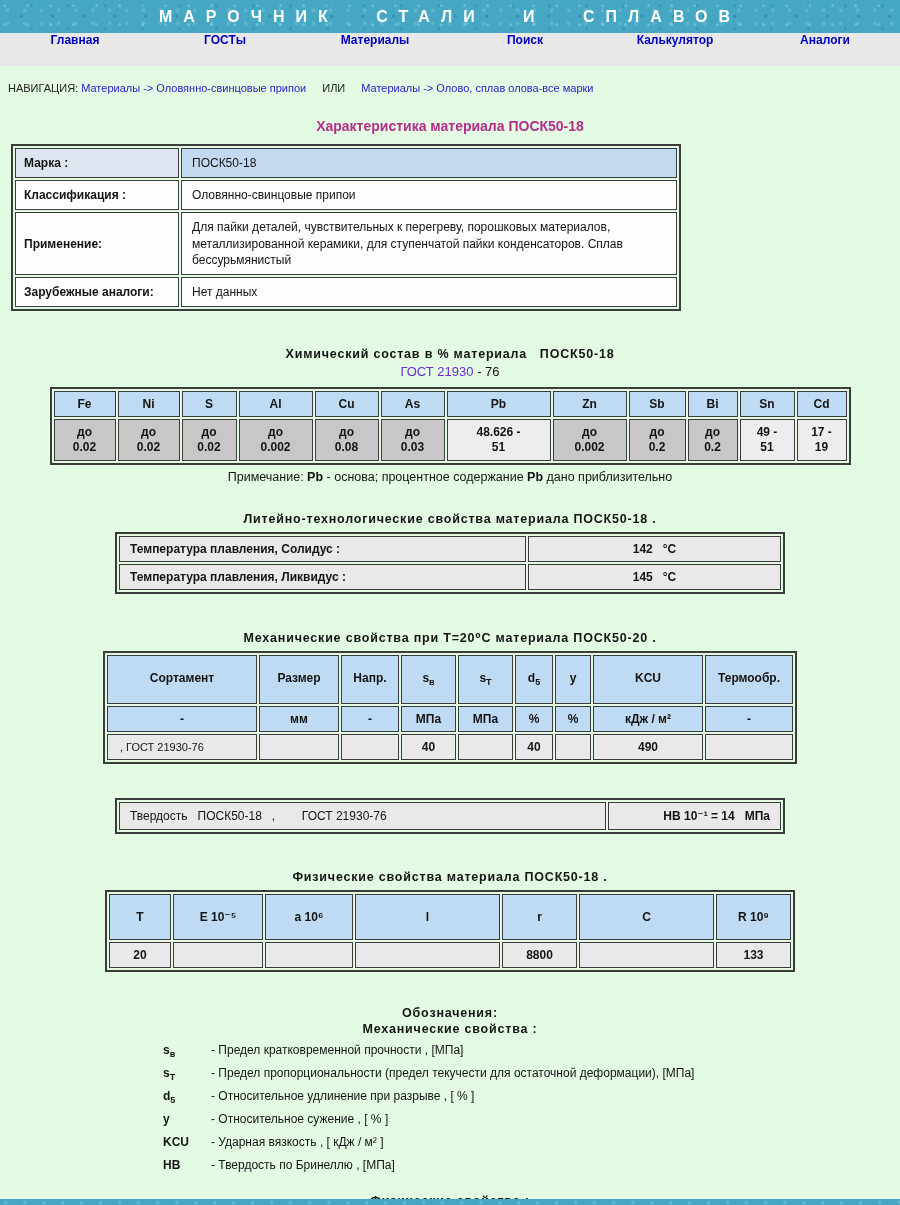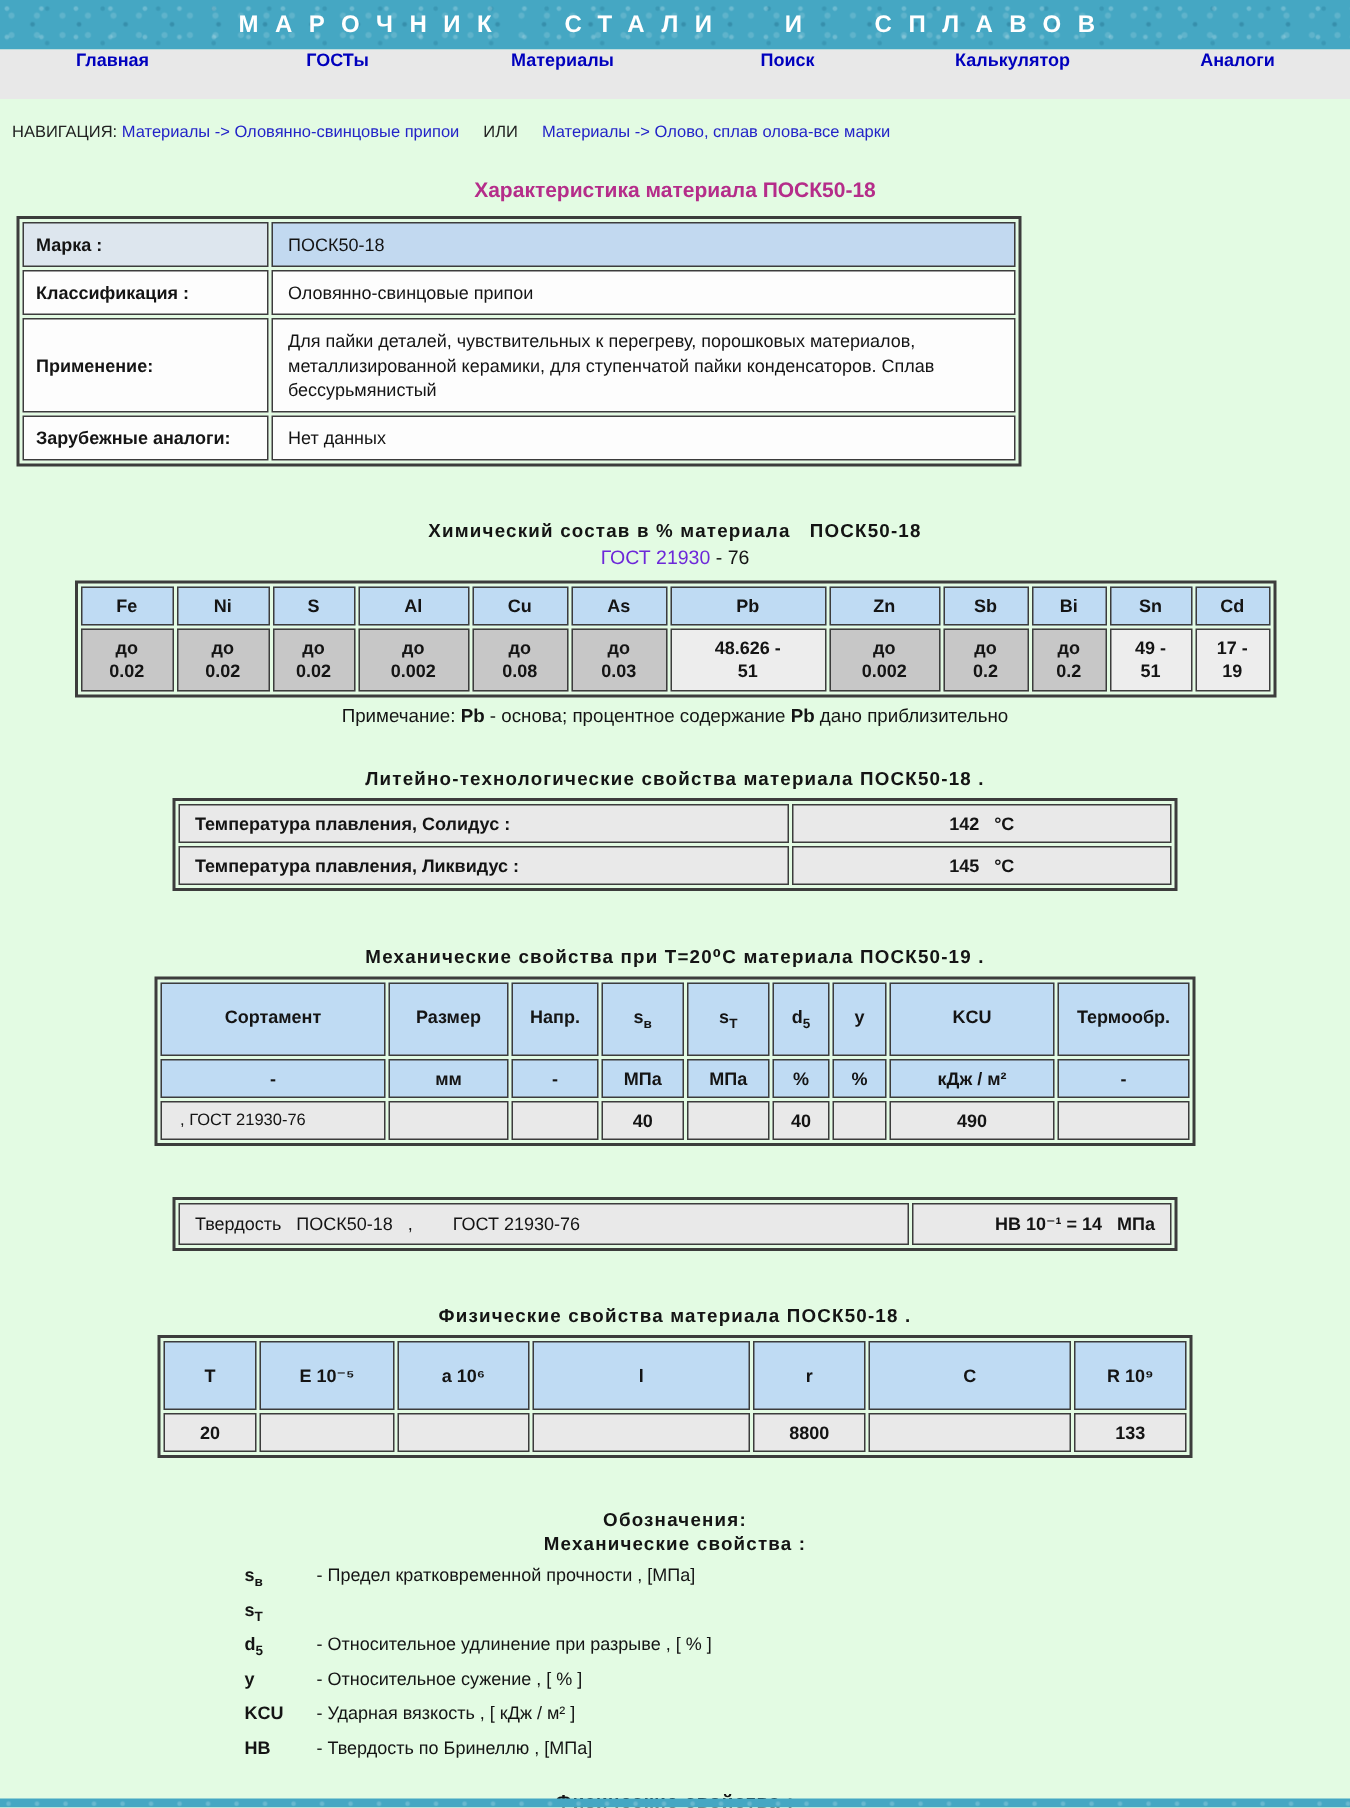--- a/index.html
+++ b/index.html
@@ -218,21 +218,21 @@
     <td class="cl">Температура плавления, Солидус :</td>
     <td class="cv">142   °C</td>
   </tr>
   <tr>
     <td class="cl">Температура плавления, Ликвидус :</td>
     <td class="cv">145   °C</td>
   </tr>
 </tbody>
   </table>
 
-<div class="section-title" style="margin-top:36px;">Механические свойства при Т=20⁰С материала ПОСК50-19 .</div>
+<div class="section-title" style="margin-top:36px;">Механические свойства при Т=20⁰С материала ПОСК50-20 .</div>
 <table class="t-mech">
   <colgroup>
     <col style="width:150px">
       <col style="width:80px">
       <col style="width:58px">
       <col style="width:55px">
       <col style="width:55px">
       <col style="width:38px">
       <col style="width:36px">
       <col style="width:110px">
@@ -319,20 +319,21 @@
 
 <div class="section-title legend-title">Обозначения:</div>
 <div class="section-title legend-sub">Механические свойства :</div>
 <div class="legend-list">
   <div class="legend-item">
       <b class="lsym"><span>s</span><sub>в</sub></b>
       <span class="desc">- Предел кратковременной прочности , [МПа]</span>
     </div>
   <div class="legend-item">
       <b class="lsym"><span>s</span><sub>Т</sub></b>
+      <span class="desc">- Предел пропорциональности (предел текучести для остаточной деформации), [МПа]</span>
     </div>
   <div class="legend-item">
       <b class="lsym"><span>d</span><sub>5</sub></b>
       <span class="desc">- Относительное удлинение при разрыве , [ % ]</span>
     </div>
   <div class="legend-item">
       <b class="lsym"><span>y</span><sub></sub></b>
       <span class="desc">- Относительное сужение , [ % ]</span>
     </div>
   <div class="legend-item">

